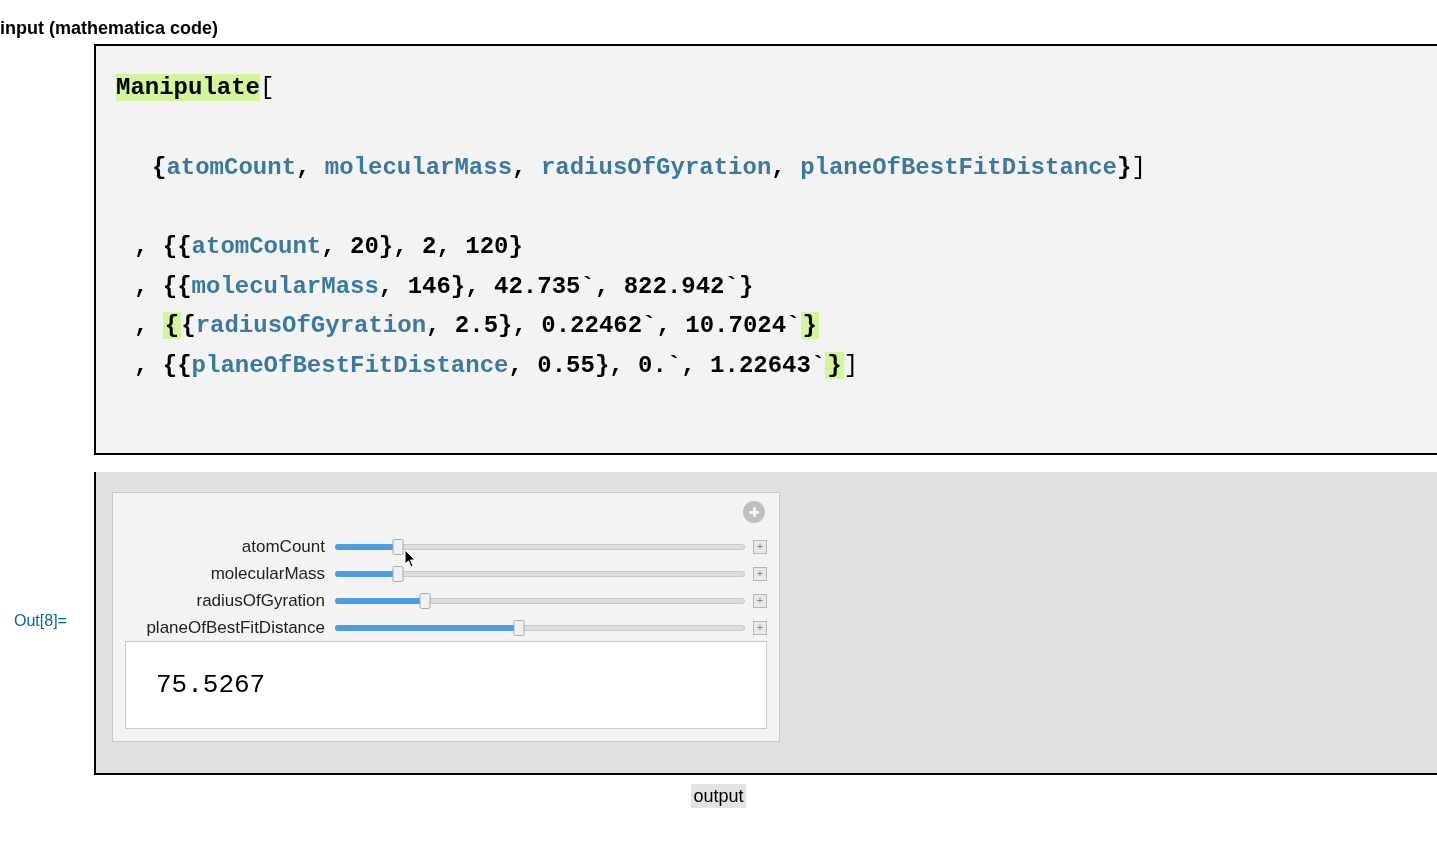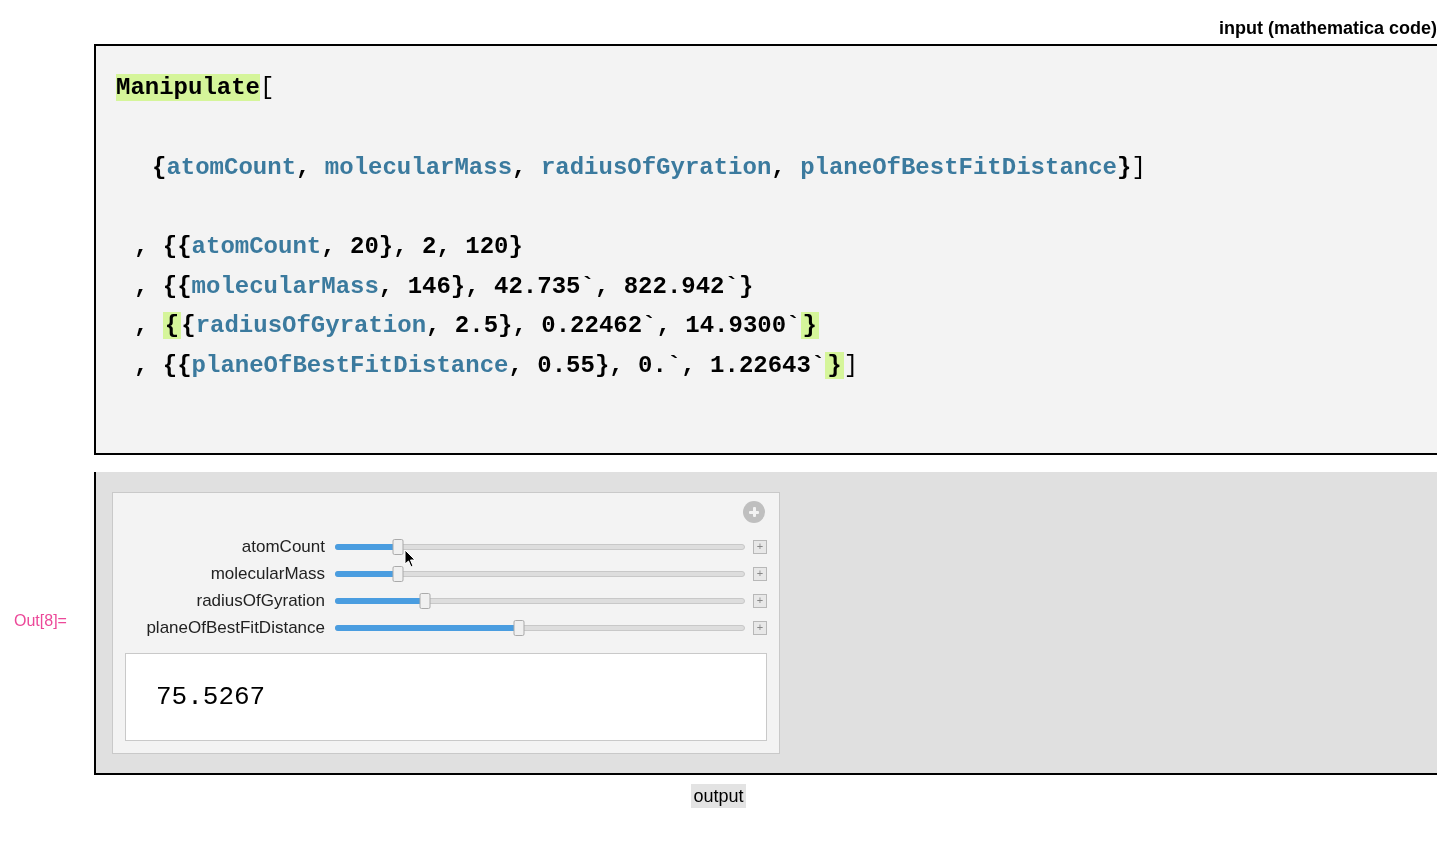--- a/index.html
+++ b/index.html
@@ -8,21 +8,21 @@
     background: #fff;
     width: 1437px;
     height: 849px;
     position: relative;
   }
   .header-label {
     position: absolute;
     top: 18px;
     left: 0;
     width: 100%;
-    text-align: right;
+    text-align: left;
     font-weight: bold;
     font-size: 18px;
     color: #000;
   }
   .input-cell {
     position: absolute;
     top: 44px;
     left: 94px;
     right: 0;
     height: 411px;
@@ -42,21 +42,21 @@
   .thin-bracket { font-weight: normal; }
   .code-line { white-space: pre; }
   .indent1 { padding-left: 18px; }
   .indent2 { padding-left: 36px; }
   .blank { height: 40px; }
 
   .out-label {
     position: absolute;
     top: 612px;
     left: 14px;
-    color: #ec4899;
+    color: #0369a1;
     font-size: 16px;
     font-family: "Segoe UI", Arial, sans-serif;
   }
 
   .output-cell {
     position: absolute;
     top: 472px;
     left: 94px;
     right: 0;
     height: 303px;
@@ -148,21 +148,20 @@
     border: 1px solid #b8b8b8;
     background: #e8e8e8;
     display: flex;
     align-items: center;
     justify-content: center;
     font-size: 11px;
     color: #888;
     line-height: 1;
   }
   .result-box {
-    margin-top: 12px;
     background: #fff;
     border: 1px solid #c9c9c9;
     padding: 28px 30px;
     font-family: "Consolas", "Menlo", "Courier New", monospace;
     font-size: 26px;
     color: #000;
   }
 
   .output-label {
     position: absolute;
@@ -187,21 +186,21 @@
 
 <div class="header-label">input (mathematica code)</div>
 
 <div class="input-cell">
   <div class="code-line"><span class="hl-green">Manipulate</span><span class="thin-bracket">[</span></div>
   <div class="blank"></div>
   <div class="code-line indent2">{<span class="sym">atomCount</span>, <span class="sym">molecularMass</span>, <span class="sym">radiusOfGyration</span>, <span class="sym">planeOfBestFitDistance</span>}<span class="thin-bracket">]</span></div>
   <div class="blank"></div>
   <div class="code-line indent1"><span>, {{</span><span class="sym">atomCount</span><span>, 20}, 2, 120}</span></div>
   <div class="code-line indent1"><span>, {{</span><span class="sym">molecularMass</span><span>, 146}, 42.735`, 822.942`}</span></div>
-  <div class="code-line indent1"><span>, </span><span class="hl-green-r">{</span><span>{</span><span class="sym">radiusOfGyration</span><span>, 2.5}, 0.22462`, 14.9300`</span><span class="hl-green-r">}</span></div>
+  <div class="code-line indent1"><span>, </span><span class="hl-green-r">{</span><span>{</span><span class="sym">radiusOfGyration</span><span>, 2.5}, 0.22462`, 10.7024`</span><span class="hl-green-r">}</span></div>
   <div class="code-line indent1"><span>, {{</span><span class="sym">planeOfBestFitDistance</span><span>, 0.55}, 0.`, 1.22643`</span><span class="hl-green-r">}</span><span class="thin-bracket">]</span></div>
 </div>
 
 <div class="out-label">Out[8]=</div>
 
 <div class="output-cell">
   <div class="manip-panel">
     <div class="panel-plus"></div>
     <div class="sliders">
 

